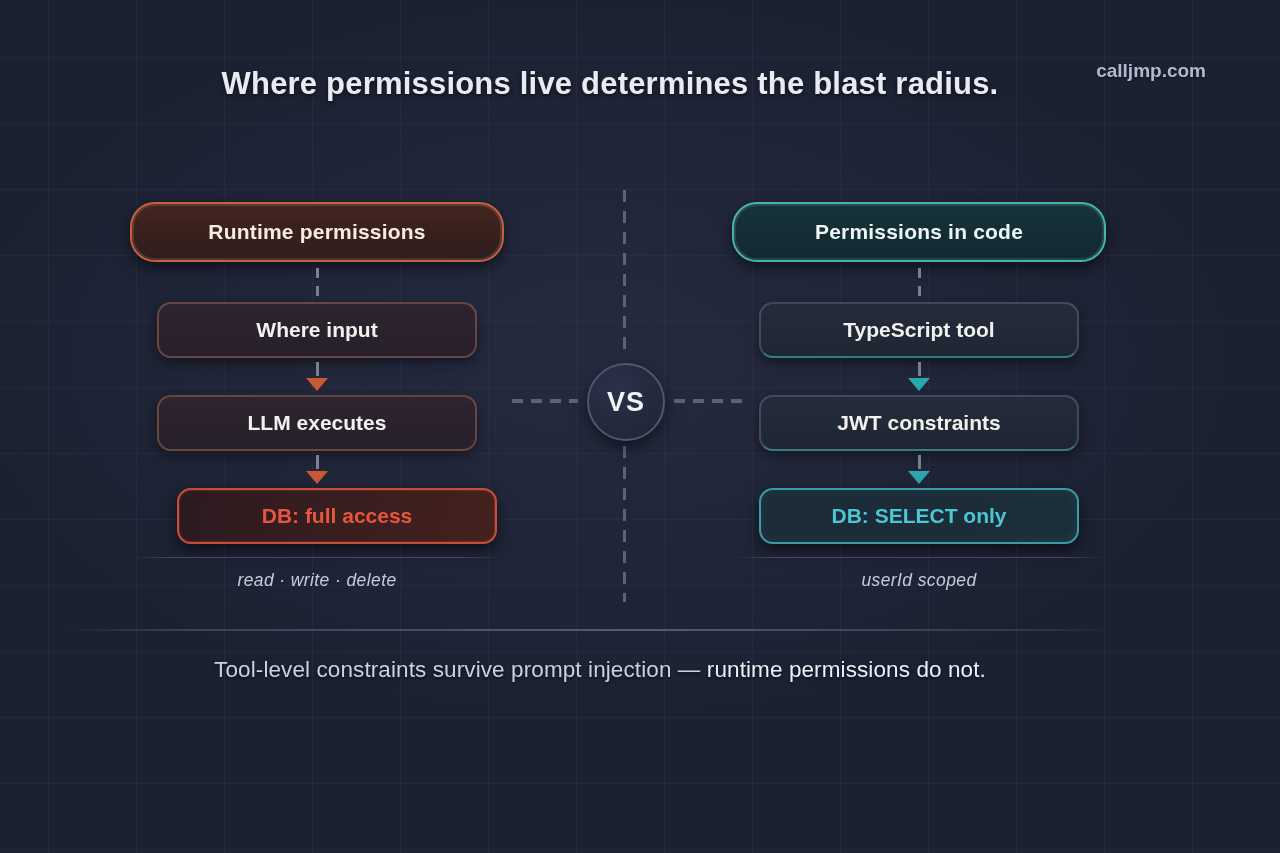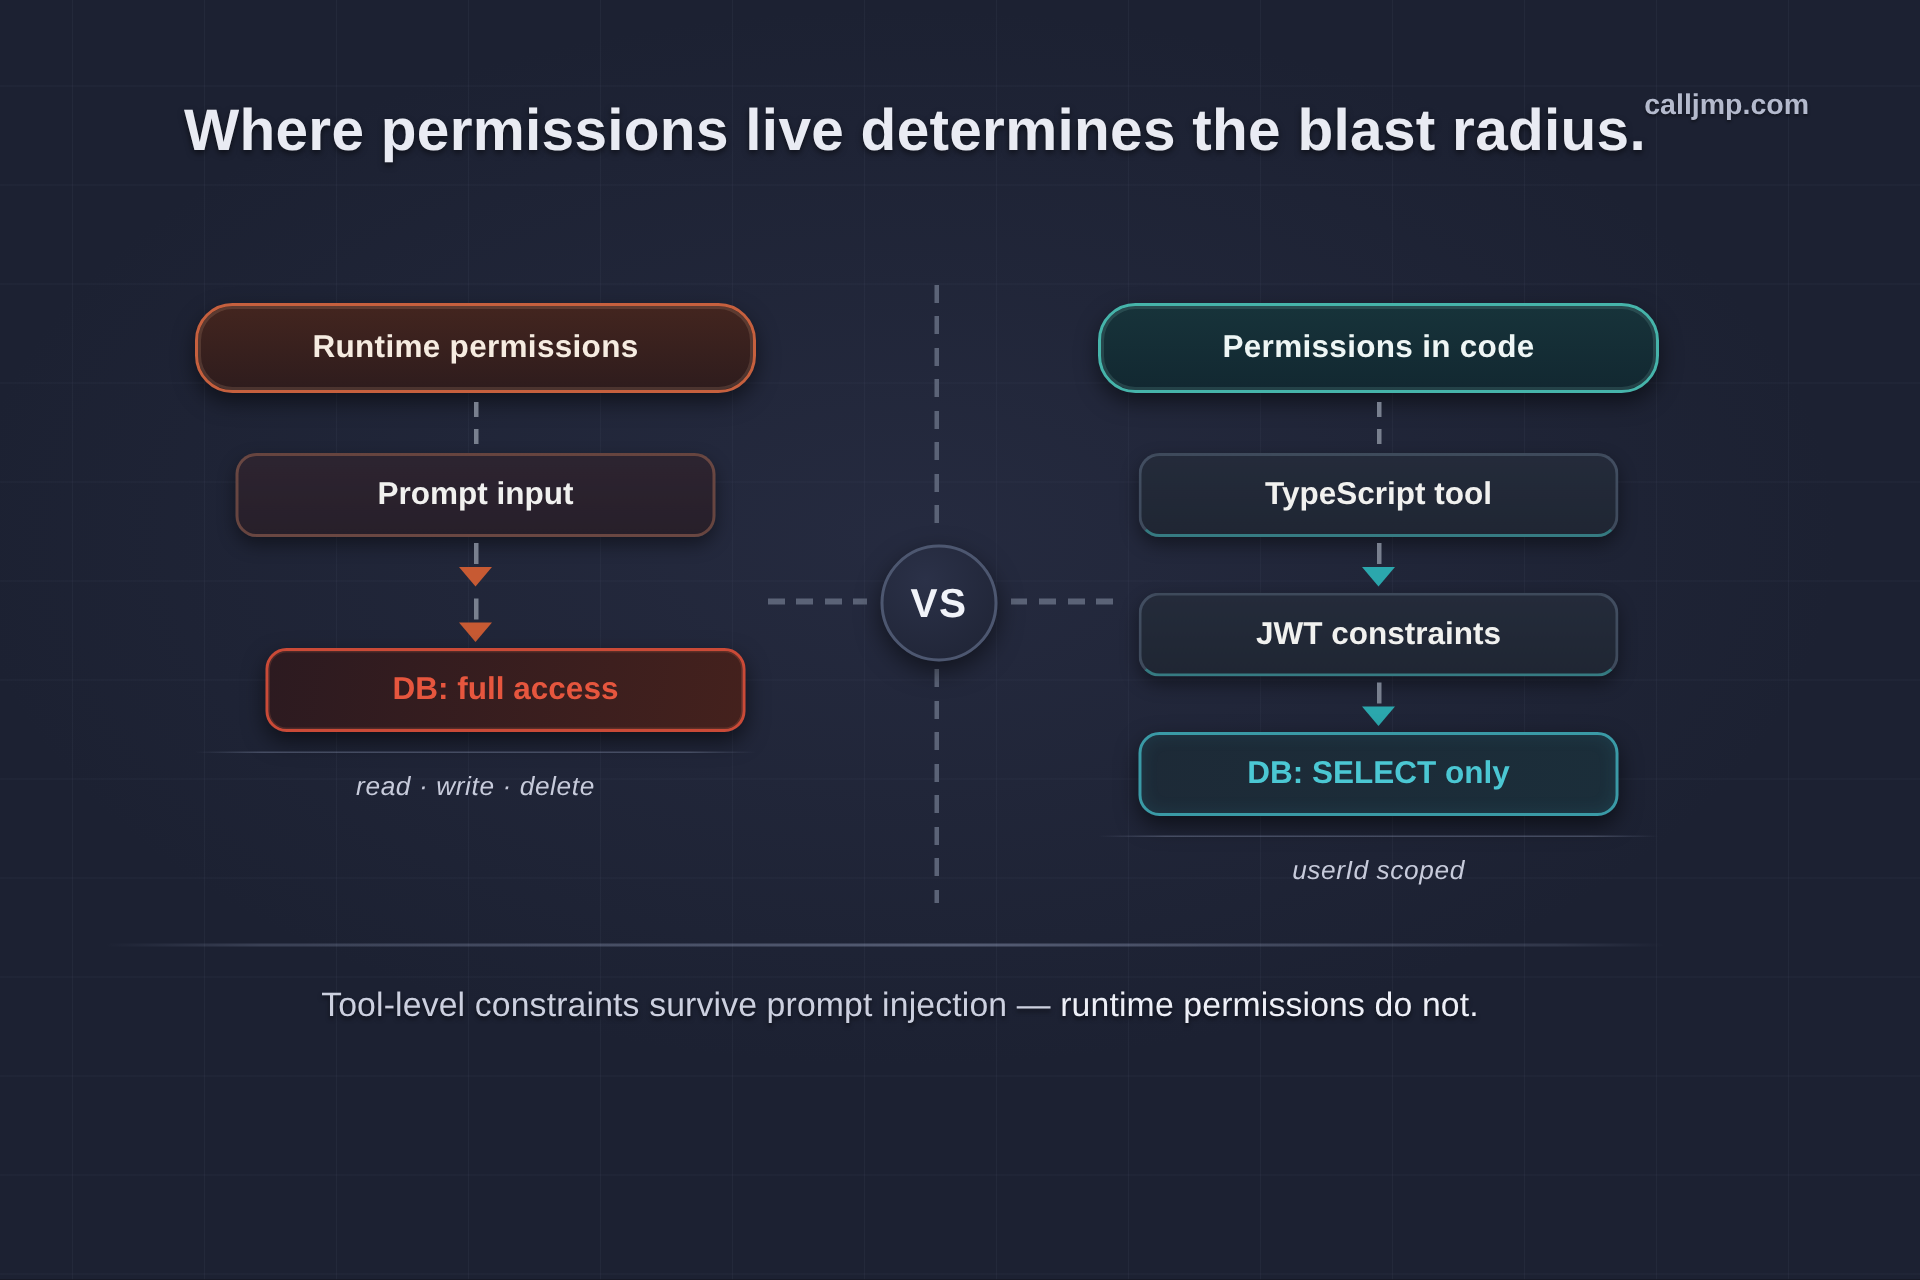--- a/index.html
+++ b/index.html
@@ -12,21 +12,21 @@
     background-image:
       radial-gradient(ellipse 920px 520px at 47% 42%, rgba(58,64,94,0.30), rgba(0,0,0,0) 68%),
       linear-gradient(rgba(172,186,220,0.05) 1px, transparent 1px),
       linear-gradient(90deg, rgba(172,186,220,0.05) 1px, transparent 1px);
     background-size:auto, 88px 66px, 88px 66px;
     background-position:0 0, 48px 57px, 48px 57px;
   }
 
   .title{
     position:absolute; top:66px; left:0; width:1220px; text-align:center;
-    font-size:39px; font-weight:700; color:#e9ebf3; letter-spacing:0.2px;
+    font-size:31px; font-weight:700; color:#e9ebf3; letter-spacing:0.2px;
     text-shadow:0 2px 4px rgba(0,0,0,0.55);
   }
   .watermark{
     position:absolute; top:60px; right:74px; font-size:19px; font-weight:700;
     color:#b4bacd; text-shadow:0 1px 2px rgba(0,0,0,0.4);
   }
 
   .column{
     position:absolute; top:202px; width:374px;
     display:flex; flex-direction:column; align-items:center;
@@ -144,25 +144,28 @@
 
 <div class="canvas">
 
   <div class="title">Where permissions live determines the blast radius.</div>
   <div class="watermark">calljmp.com</div>
 
   <section class="column left">
     <div class="col-header orange">Runtime permissions</div>
     <div class="dash-connector"></div>
     <div class="box step">
-      <span>Prompt input</span>
-    </div>
-    <div class="arrow">
-      <span class="arrow-line"></span>
-      <span class="arrow-head"></span>
+      <span>Where input</span>
+    </div>
+    <div class="arrow">
+      <span class="arrow-line"></span>
+      <span class="arrow-head"></span>
+    </div>
+    <div class="box step">
+      <span>LLM executes</span>
     </div>
     <div class="arrow">
       <span class="arrow-line"></span>
       <span class="arrow-head"></span>
     </div>
     <div class="box danger">
       <span>DB: full access</span>
     </div>
     <div class="col-divider"></div>
     <div class="caption">read · write · delete</div>

